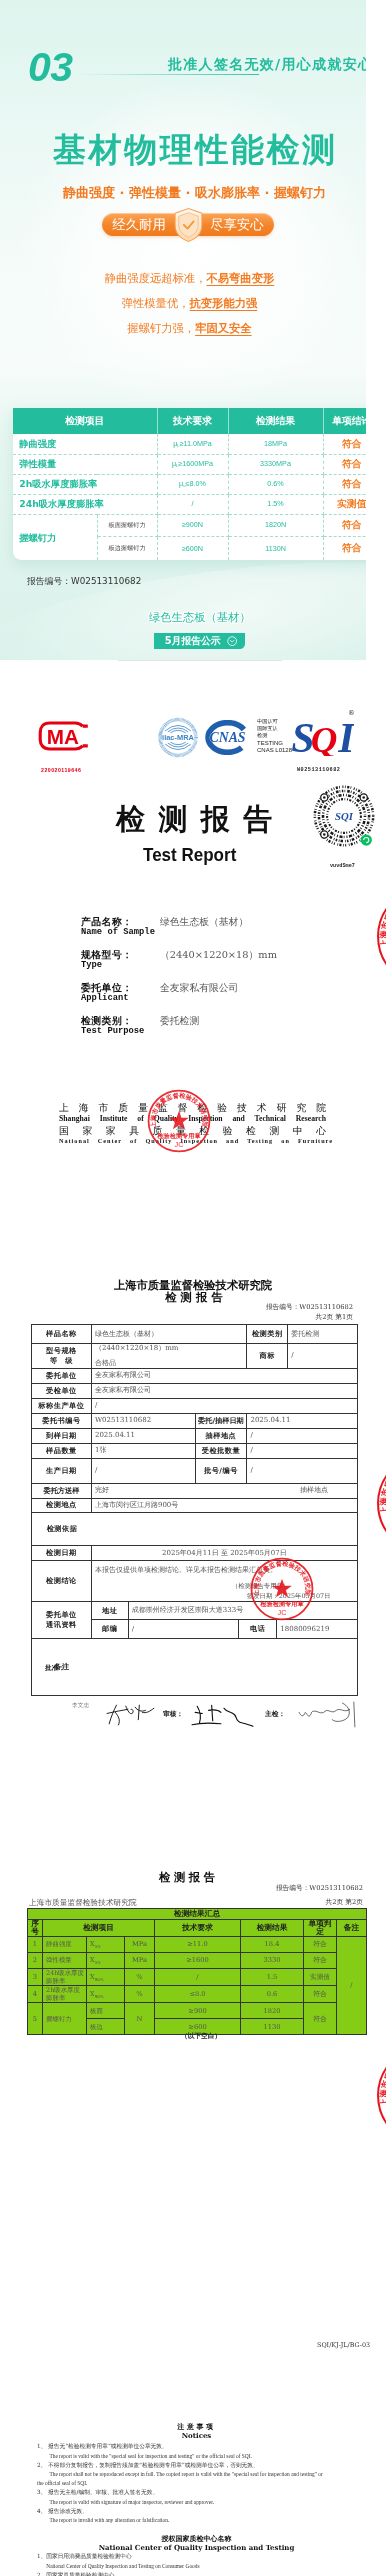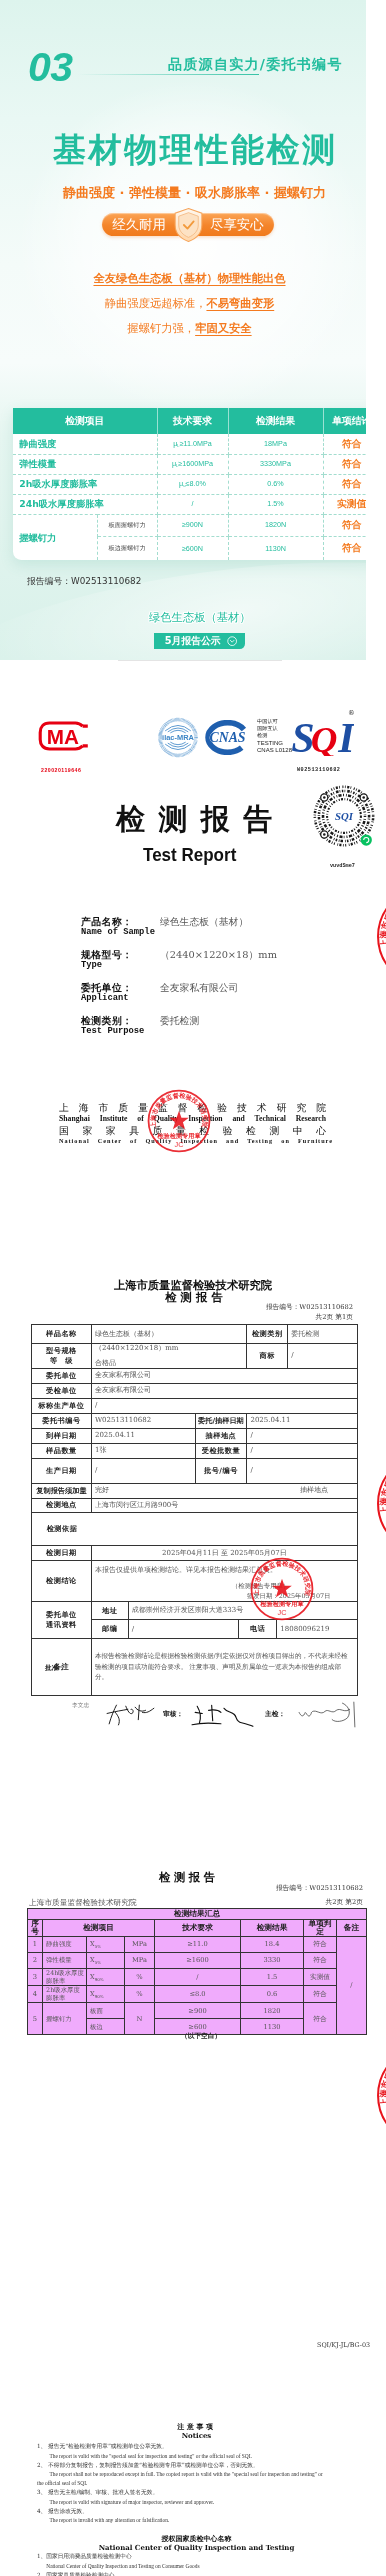--- a/index.html
+++ b/index.html
@@ -79,21 +79,21 @@
 .t1 .col{flex-direction:column}
 .t1 .two{flex-direction:column;align-items:flex-start;justify-content:center;gap:4.1px}
 .t1 .wrap{white-space:normal;line-height:1.6}
 .sig-lb{font:bold 6.7px/1 "DejaVu Sans",sans-serif;color:#222}
 
 
 .p2-title{left:159px;top:1872px;font:bold 11.3px/1 "DejaVu Sans",sans-serif;letter-spacing:3.6px;color:#111;white-space:nowrap}
 .p2-no,.p2-page{right:23px;font:6.7px/1 "DejaVu Serif",serif;color:#333;white-space:nowrap}
 .p2-no{top:1885px}.p2-page{top:1899px}
 .p2-inst{left:29px;top:1899px;font:7.7px/1 "DejaVu Serif",serif;color:#555;white-space:nowrap}
-.t2{left:27px;top:1908px;width:338px;border-collapse:collapse;table-layout:fixed;background:#f0abfc}
+.t2{left:27px;top:1908px;width:338px;border-collapse:collapse;table-layout:fixed;background:#84cc16}
 .t2 td,.t2 th{border:0.8px solid #333;text-align:center;font:6.7px/1.25 "DejaVu Serif",serif;color:#555;padding:0 1.5px}
 .t2 th{font:bold 7.7px/1 "DejaVu Sans",sans-serif;color:#222}
 .t2 td.l{text-align:left;padding-left:3.1px;font-size:6.4px}
 .t2 sub{font-size:4.1px}
 .end-note{left:181px;top:2033px;font:bold 6.7px/1 "DejaVu Sans",sans-serif;color:#222;white-space:nowrap}
 .form-code{left:317px;top:2342px;font:6.4px/1 "DejaVu Serif",serif;color:#333;white-space:nowrap}
 
 
 .nblock{left:37px;width:319px}
 .n-title{height:9.2px;line-height:9.2px;text-align:center;font:bold 7px/9.2px "DejaVu Serif",serif;color:#111;white-space:nowrap}
@@ -108,21 +108,21 @@
 </head>
 <body>
 
 <div class="page">
 
   <section class="hero">
     <div class="hero-glow"></div>
     <div class="hero-wave"></div>
 
     <div class="abs h-num">03</div>
-    <div class="abs h-slogan">品质源自实力/委托书编号</div>
+    <div class="abs h-slogan">批准人签名无效/用心成就安心</div>
     <div class="abs h-rule"></div>
     <div class="abs h-title">基材物理性能检测</div>
     <div class="abs h-sub">静曲强度 · 弹性模量 · 吸水膨胀率 · 握螺钉力</div>
 
     <div class="abs h-badge">
       <span class="bt bl">经久耐用</span>
       <span class="bt br">尽享安心</span>
     </div>
     <svg class="abs h-shield" viewBox="0 0 64 70" width="33" height="36">
       <defs>
@@ -131,24 +131,24 @@
             <stop offset="1" stop-color="#ffd7ab"></stop>
           </linearGradient>
       </defs>
       <path d="M32 3 L58 12 V35 C58 52 46 62 32 67 C18 62 6 52 6 35 V12 Z" fill="url(#shg)" stroke="#f6a45a" stroke-width="2"></path>
       <path d="M32 11 L51 18 V35 C51 47 42 55 32 59 C22 55 13 47 13 35 V18 Z" fill="#fde2c4" stroke="#f2b47a" stroke-width="1.5"></path>
       <path d="M23 35 L30 42 L42 28" fill="none" stroke="#f29a3c" stroke-width="3.5" stroke-linecap="round" stroke-linejoin="round"></path>
     </svg>
 
     <div class="abs h-hl">
 
-        <div class="hl-line"><span></span><span class="hl-em">全友绿色生态板（基材）物理性能出色</span></div>
 
         <div class="hl-line"><span>静曲强度远超标准，</span><span class="hl-em">不易弯曲变形</span></div>
 
+        <div class="hl-line"><span>弹性模量优，</span><span class="hl-em">抗变形能力强</span></div>
 
 
         <div class="hl-line"><span>握螺钉力强，</span><span class="hl-em">牢固又安全</span></div>
 
     </div>
 
     <div class="abs ht">
       <table>
         <colgroup>
             <col style="width:84px">
@@ -401,21 +401,21 @@
         <div class="c lb" style="width:52px">受检批数量</div>
         <div class="c" style="width:110px">/</div>
       </div>
       <div class="r" style="height:25px">
         <div class="c lb" style="width:60px">生产日期</div>
         <div class="c" style="width:104px">/</div>
         <div class="c lb" style="width:52px">批号/编号</div>
         <div class="c" style="width:110px">/</div>
       </div>
       <div class="r" style="height:15px">
-        <div class="c lb" style="width:60px;letter-spacing:0">复制报告须加盖</div>
+        <div class="c lb" style="width:60px;letter-spacing:0">委托方送样</div>
         <div class="c" style="width:266px;justify-content:space-between;padding-right:29px">
           <span>完好</span>
           <span>抽样地点</span>
         </div>
       </div>
       <div class="r" style="height:14.4px">
         <div class="c lb" style="width:60px">检测地点</div>
         <div class="c" style="width:266px">上海市闵行区江月路900号</div>
       </div>
       <div class="r" style="height:33px">
@@ -446,21 +446,20 @@
           <div class="r" style="height:18.5px">
             <div class="c lb" style="width:37px">邮编</div>
             <div class="c" style="width:111px">/</div>
             <div class="c lb" style="width:38px">电话</div>
             <div class="c" style="width:80px">18080096219</div>
           </div>
         </div>
       </div>
       <div class="r" style="height:56px">
         <div class="c lb" style="width:60px">备注</div>
-        <div class="c wrap" style="width:266px;font-size:6.6px">本报告检验检测结论是根据检验检测依据/判定依据仅对所检项目得出的，不代表未经检验检测的项目或功能符合要求。 注意事项、声明及所属单位一览表为本报告的组成部分。</div>
       </div>
     </div>
 
     <svg class="abs" style="left:250px;top:1557px;opacity:.9" width="64" height="64" viewBox="0 0 124 124">
       <defs>
           <path id="sa2" d="M 18 76 A 46 46 0 1 1 106 76"></path>
         </defs>
       <circle cx="62" cy="62" r="59" fill="none" stroke="#e8141c" stroke-width="3.5"></circle>
       <text font-size="12" font-weight="bold" fill="#e8141c" font-family="DejaVu Sans, sans-serif"><textPath href="#sa2" startOffset="50%" text-anchor="middle">上海市质量监督检验技术研究院</textPath></text>
       <polygon points="62,42 66.7,55.5 81,55.8 69.6,64.5 73.8,78.2 62,70 50.2,78.2 54.4,64.5 43,55.8 57.3,55.5" fill="#e8141c"></polygon>

